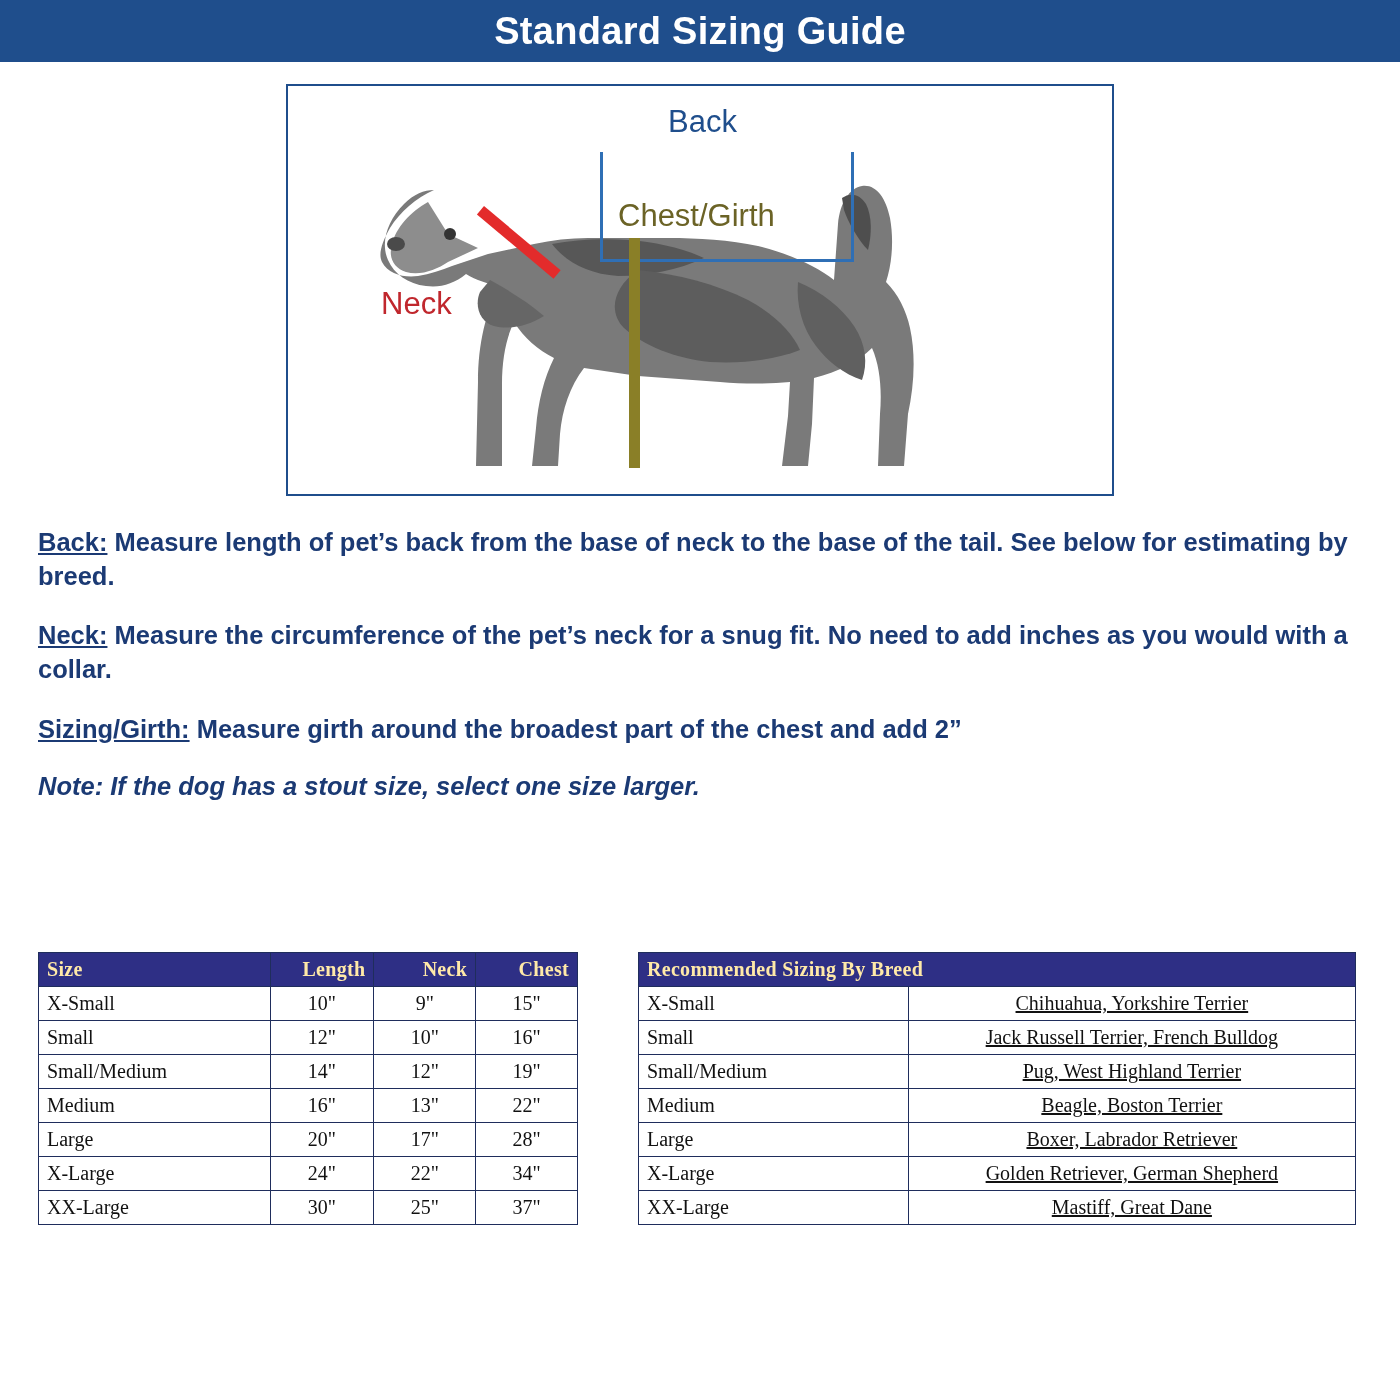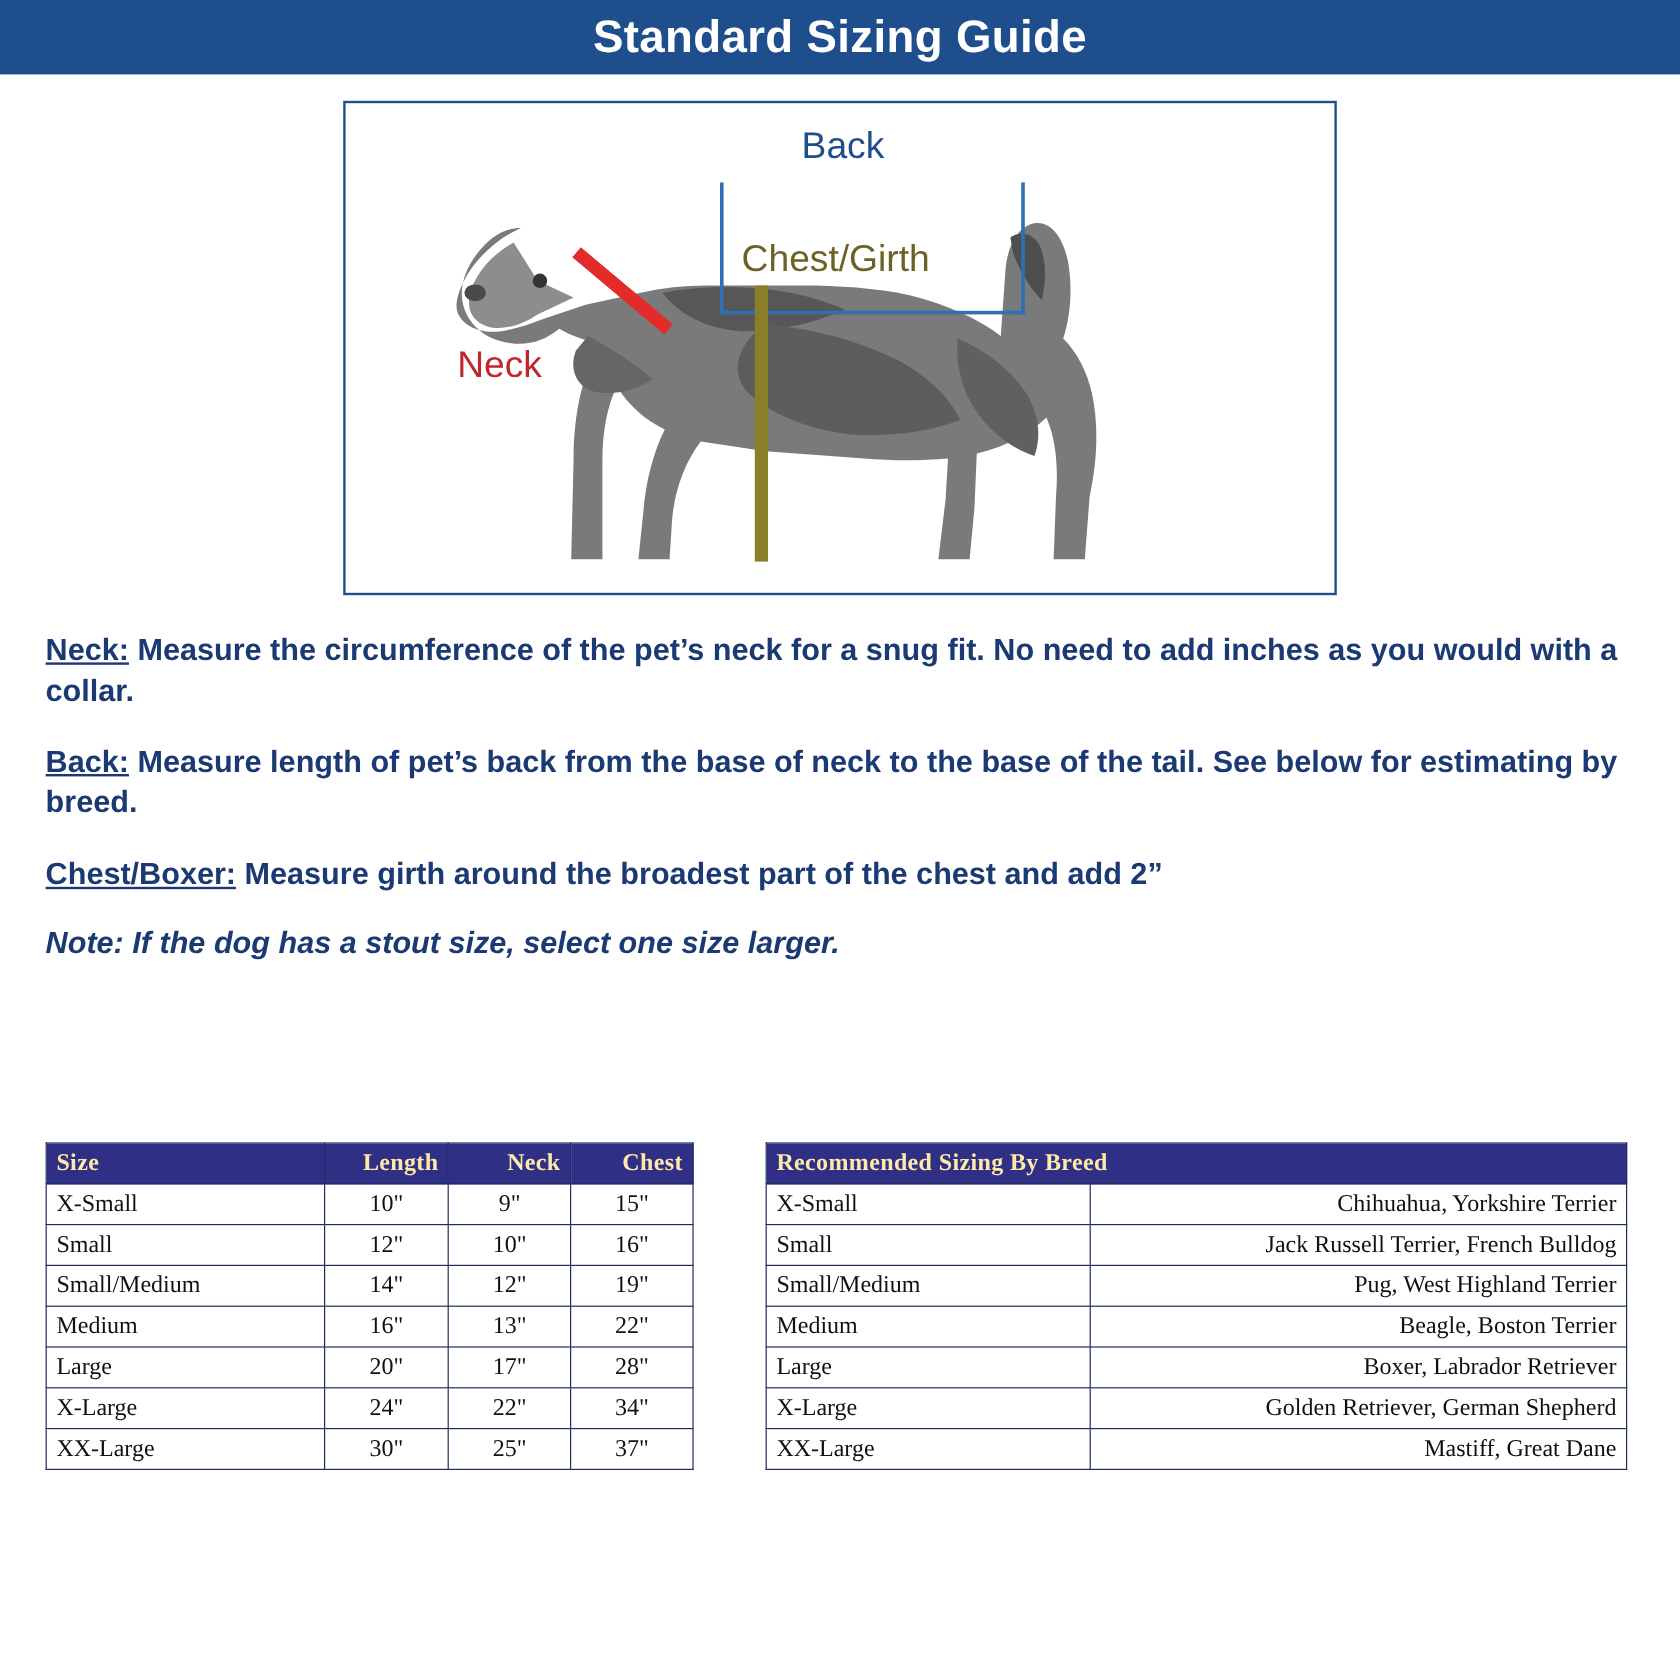--- a/index.html
+++ b/index.html
@@ -156,21 +156,22 @@
     text-align: left;
   }
   tbody td.label {
     text-align: left;
     white-space: nowrap;
   }
   tbody td.num {
     text-align: center;
   }
   tbody td.breed {
-    text-align: right;
+    text-align: center;
+    text-decoration: underline;
   }
   .size-table col.c1 { width: 232px; }
   .size-table col.c2 { width: 104px; }
   .size-table col.c3 { width: 102px; }
   .size-table col.c4 { width: 102px; }
   .breed-table col.b1 { width: 270px; }
   .breed-table col.b2 { width: 448px; }
 </style>
 </head>
 <body>
@@ -229,27 +230,27 @@
     <div class="chest-bar"></div>
     <div class="neck-bar"></div>
 
     <div class="label-back">Back</div>
     <div class="label-chest">Chest/Girth</div>
     <div class="label-neck">Neck</div>
   </div>
 
   <div class="copy">
     <p class="para">
+      <span class="term">Back:</span><span> Measure length of pet’s back from the base of neck to the base of the tail. See below for estimating by breed.</span>
+    </p>
+    <p class="para">
       <span class="term">Neck:</span><span> Measure the circumference of the pet’s neck for a snug fit. No need to add inches as you would with a collar.</span>
     </p>
     <p class="para">
-      <span class="term">Back:</span><span> Measure length of pet’s back from the base of neck to the base of the tail. See below for estimating by breed.</span>
-    </p>
-    <p class="para">
-      <span class="term">Chest/Boxer:</span><span> Measure girth around the broadest part of the chest and add 2”</span>
+      <span class="term">Sizing/Girth:</span><span> Measure girth around the broadest part of the chest and add 2”</span>
     </p>
     <p class="note">Note: If the dog has a stout size, select one size larger.</p>
   </div>
 
   <div class="tables">
 
     <table class="size-table">
       <colgroup>
           <col class="c1">
           <col class="c2">

